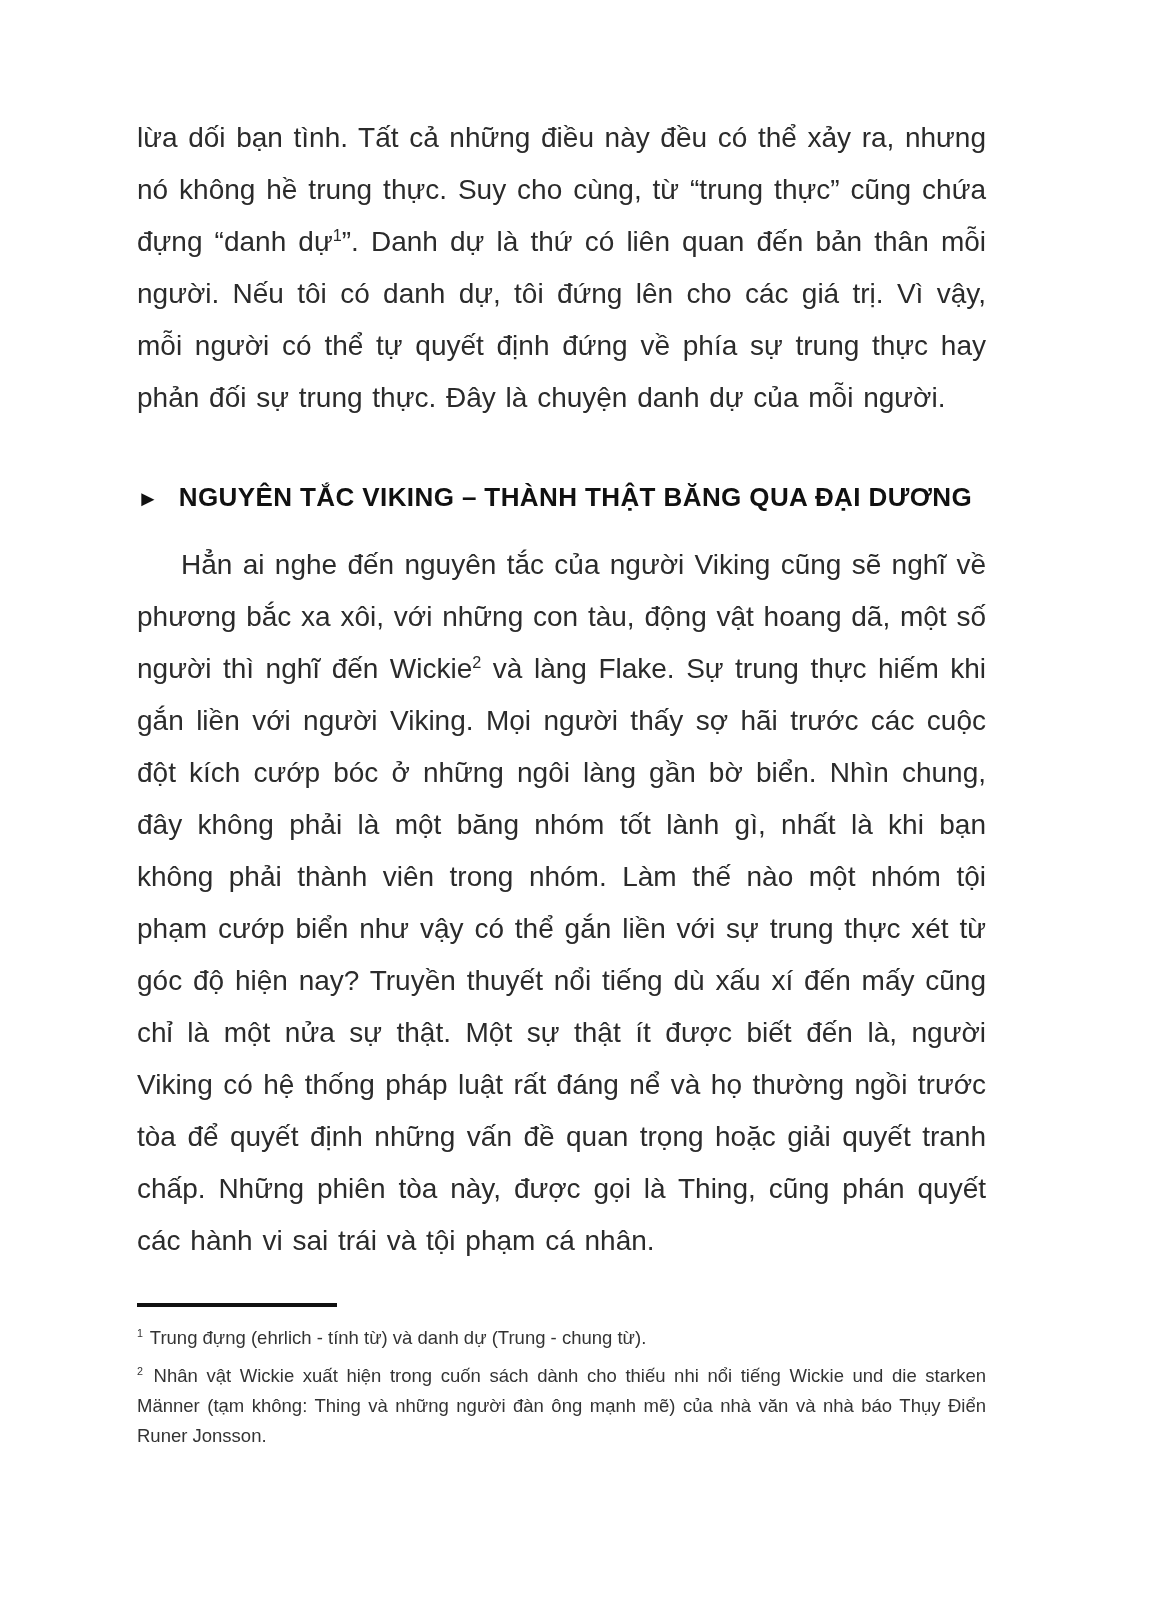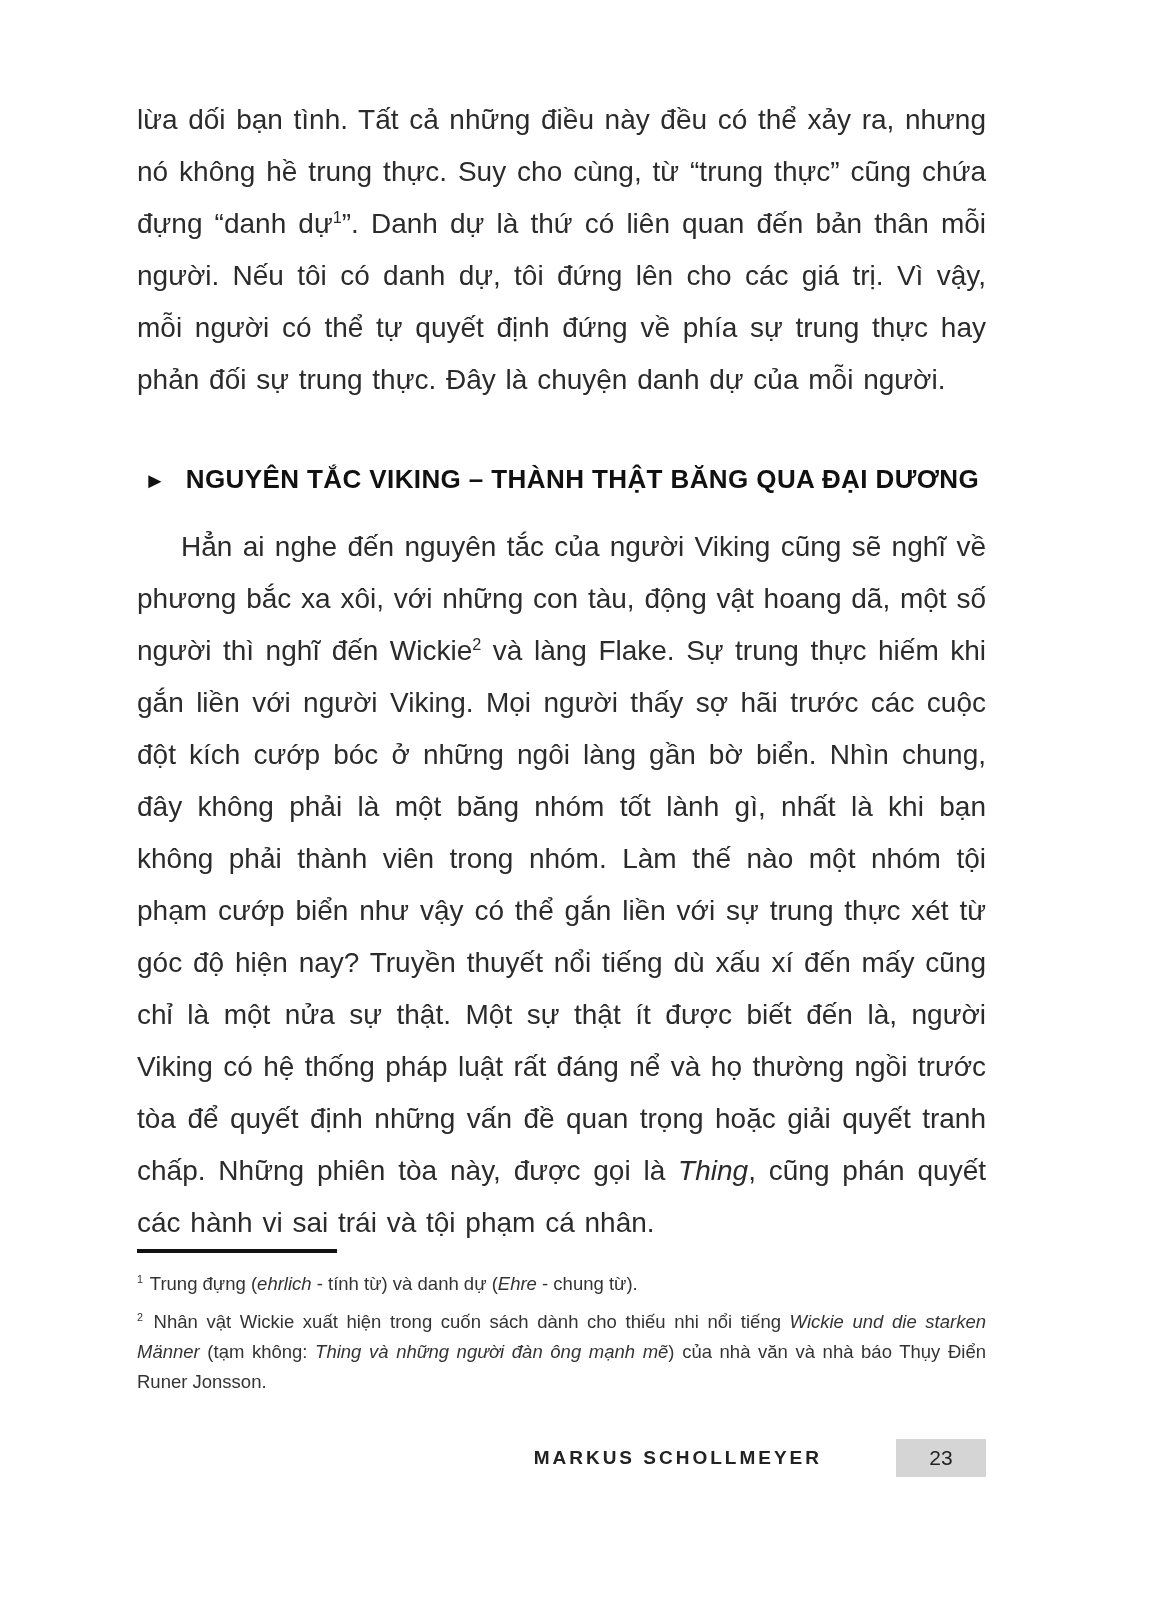--- a/index.html
+++ b/index.html
@@ -1,15 +1,15 @@
 <!DOCTYPE html>
 <html><head>
 <meta charset="utf-8">
 <style>
-  * { margin: 0; padding: 0; box-sizing: border-box; justify-content: center; }
+  * { margin: 0; padding: 0; box-sizing: border-box; }
   html, body { background: #ffffff; }
   body {
     width: 1166px; height: 1607px;
     font-family: "Liberation Sans", sans-serif;
     color: #242424;
     overflow: hidden;
   }
   .page {
     width: 1166px; height: 1607px;
     padding: 112px 180px 148px 137px;
@@ -18,21 +18,21 @@
   }
   .body-text p {
     font-size: 28px;
     line-height: 52px;
     text-align: justify;
     color: #2b2b2b;
     word-spacing: 2px;
   }
   p.indent { text-indent: 44px; }
   sup { font-size: 0.58em; line-height: 0; vertical-align: super; }
-  .it { font-style: italic; }
+  .it { }
   .heading {
     display: flex; align-items: center; gap: 20px;
     margin: 58px 0 26px 0;
     color: #111;
   }
   .heading .arrow {
     font-size: 22px; color: #111; line-height: 1;
     transform: translateY(1px);
   }
   .heading .heading-text {
@@ -77,22 +77,18 @@
     <div class="heading">
       <span class="arrow">►</span>
       <span class="heading-text">NGUYÊN TẮC VIKING – THÀNH THẬT BĂNG QUA ĐẠI DƯƠNG</span>
     </div>
 
     <p class="indent"><span>Hẳn ai nghe đến nguyên tắc của người Viking cũng sẽ nghĩ về phương bắc xa xôi, với những con tàu, động vật hoang dã, một số người thì nghĩ đến Wickie</span><sup>2</sup><span> và làng Flake. Sự trung thực hiếm khi gắn liền với người Viking. Mọi người thấy sợ hãi trước các cuộc đột kích cướp bóc ở những ngôi làng gần bờ biển. Nhìn chung, đây không phải là một băng nhóm tốt lành gì, nhất là khi bạn không phải thành viên trong nhóm. Làm thế nào một nhóm tội phạm cướp biển như vậy có thể gắn liền với sự trung thực xét từ góc độ hiện nay? Truyền thuyết nổi tiếng dù xấu xí đến mấy cũng chỉ là một nửa sự thật. Một sự thật ít được biết đến là, người Viking có hệ thống pháp luật rất đáng nể và họ thường ngồi trước tòa để quyết định những vấn đề quan trọng hoặc giải quyết tranh chấp. Những phiên tòa này, được gọi là </span><span class="it">Thing</span><span>, cũng phán quyết các hành vi sai trái và tội phạm cá nhân.</span></p>
   </div>
 
   <div class="footnotes">
     <div class="footnote-rule"></div>
-    <p class="footnote"><sup>1</sup><span> Trung đựng (</span><span class="it">ehrlich</span><span> - tính từ) và danh dự (</span><span class="it">Ehre</span><span> - chung từ).</span></p>
+    <p class="footnote"><sup>1</sup><span> Trung đựng (</span><span class="it">ehrlich</span><span> - tính từ) và danh dự (</span><span class="it">Trung</span><span> - chung từ).</span></p>
     <p class="footnote"><sup>2</sup><span> Nhân vật Wickie xuất hiện trong cuốn sách dành cho thiếu nhi nổi tiếng </span><span class="it">Wickie und die starken Männer</span><span> (tạm không: </span><span class="it">Thing và những người đàn ông mạnh mẽ</span><span>) của nhà văn và nhà báo Thụy Điển Runer Jonsson.</span></p>
   </div>
 
-  <div class="footer">
-    <span class="author">MARKUS SCHOLLMEYER</span>
-    <span class="page-number-badge">23</span>
-  </div>
 
 </div>
 
 </body></html>

